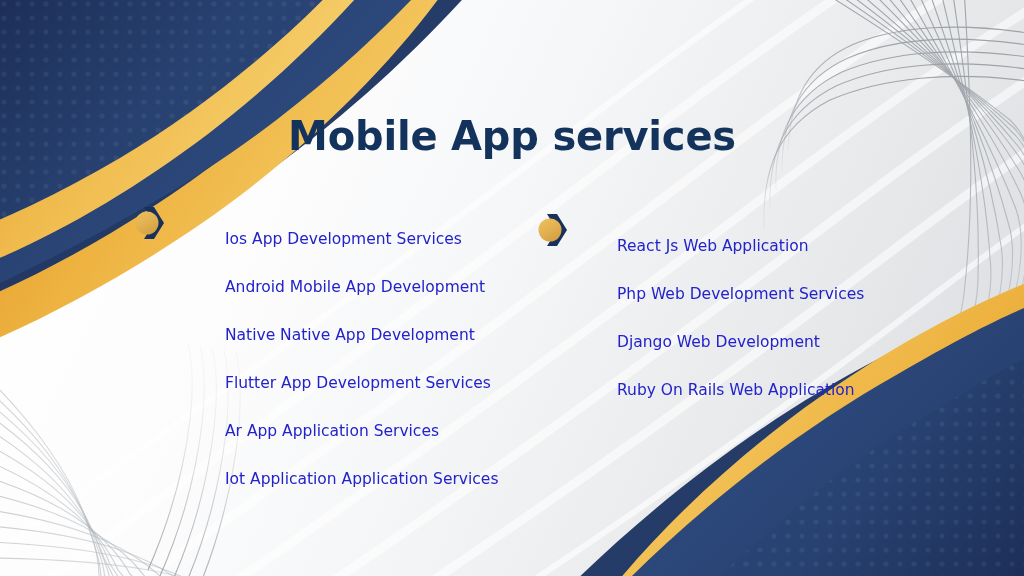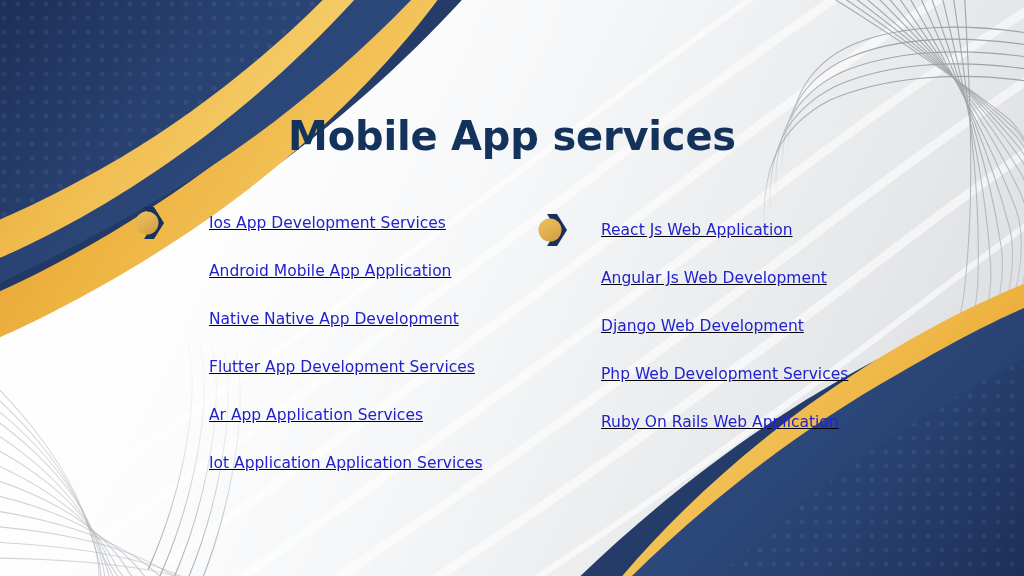--- a/index.html
+++ b/index.html
@@ -71,23 +71,22 @@
     position: absolute;
     left: 0;
     top: 0;
     width: 38px;
     height: 38px;
     display: block;
   }
 
   .list {
     list-style: none;
-    margin: 0;
+    margin: 16px;
     padding: 0;
-    text-decoration: underline;
   }
   .list li {
     color: #2222cc;
     font-size: 15.5px;
     font-weight: 400;
     white-space: nowrap;
     line-height: 1;
   }
   .list-left li  { margin-bottom: 32.5px; padding-left: 79px; }
   .list-right li { margin-bottom: 32.5px; padding-left: 68px; }
@@ -301,21 +300,21 @@
             <stop offset="55%" stop-color="#e3b152"></stop>
             <stop offset="100%" stop-color="#d5a143"></stop>
           </linearGradient>
         </defs>
         <path d="M14 3 L24 3 L34 19 L24 35 L14 35 L24 19 Z" fill="#17315c"></path>
         <circle cx="17" cy="19" r="11.5" fill="url(#goldDotL)"></circle>
       </svg>
     </div>
     <ul class="list list-left">
       <li>Ios App Development Services</li>
-      <li>Android Mobile App Application</li>
+      <li>Android Mobile App Development</li>
       <li>Native Native App Development</li>
       <li>Flutter App Development Services</li>
       <li>Ar App Application Services</li>
       <li>Iot Application Application Services</li>
     </ul>
   </div>
 
   <div class="col col-right">
     <div class="col-head">
       <svg class="bullet-icon" viewBox="0 0 38 38">
@@ -325,20 +324,19 @@
             <stop offset="55%" stop-color="#e3b152"></stop>
             <stop offset="100%" stop-color="#d5a143"></stop>
           </linearGradient>
         </defs>
         <path d="M14 3 L24 3 L34 19 L24 35 L14 35 L24 19 Z" fill="#17315c"></path>
         <circle cx="17" cy="19" r="11.5" fill="url(#goldDotR)"></circle>
       </svg>
     </div>
     <ul class="list list-right">
       <li>React Js Web Application</li>
-      <li>Angular Js Web Development</li>
+      <li>Php Web Development Services</li>
       <li>Django Web Development</li>
-      <li>Php Web Development Services</li>
       <li>Ruby On Rails Web Application</li>
     </ul>
   </div>
 
 </div>
 
 </body></html>

